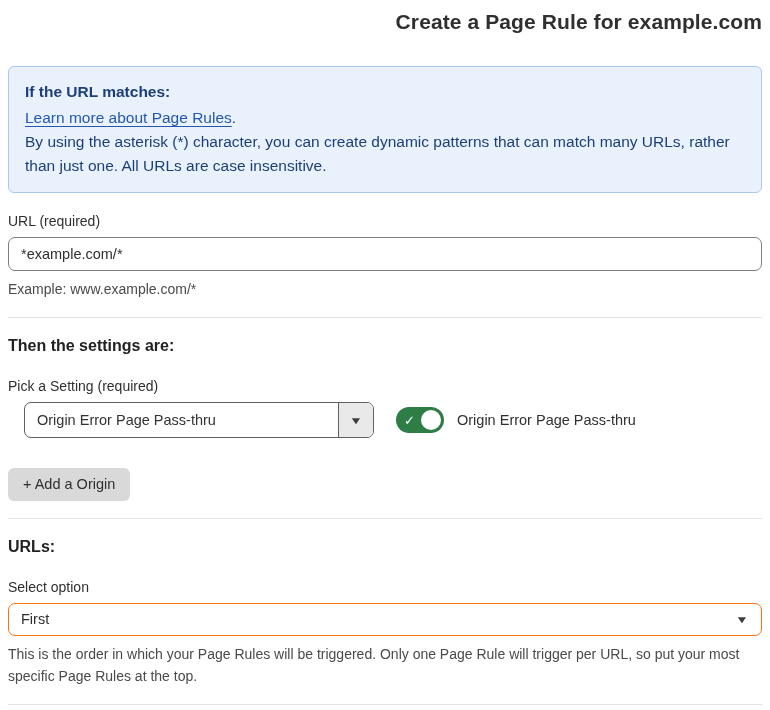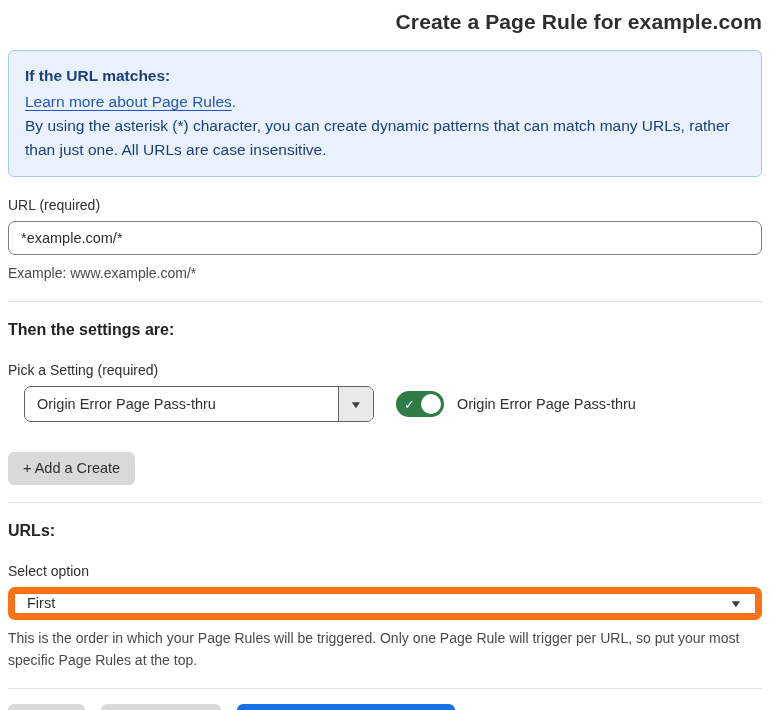--- a/index.html
+++ b/index.html
@@ -14,21 +14,21 @@
   }
   .page-title {
     font-size: 21px;
     font-weight: 700;
     color: #2f2f2f;
     margin-top: 4px;
     letter-spacing: 0.1px;
     text-align: right;
   }
   .info-box {
-    margin-top: 16px;
+    margin-top: 32px;
     background: #e9f2fc;
     border: 1px solid #a9c9ef;
     border-radius: 6px;
     padding: 13px 16px 14px 16px;
     color: #1d3f77;
     font-size: 15.5px;
     line-height: 24px;
   }
   .info-box .info-heading {
     font-weight: 700;
@@ -162,21 +162,21 @@
     color: #2f2f2f;
     padding: 9px 16px;
   }
   .add-setting-btn {
     margin-top: 30px;
     padding: 9px 15px;
   }
   .select-box {
     margin-top: 8px;
     height: 33px;
-    border: 7px solid #f97316;
+    border: 1px solid #f97316;
     border-radius: 7px;
     background: #ffffff;
     display: flex;
     align-items: center;
     padding: 0 14px 0 12px;
     cursor: pointer;
   }
   .select-box .select-value {
     flex: 1;
     font-size: 14.5px;
@@ -224,21 +224,21 @@
       <span class="dd-arrow-glyph">▼</span>
     </div>
   </div>
   <div class="toggle">
     <span class="check-glyph">✓</span>
     <span class="knob"></span>
   </div>
   <div class="toggle-label">Origin Error Page Pass-thru</div>
 </div>
 
-<button class="btn btn-gray add-setting-btn">+ Add a Create</button>
+<button class="btn btn-gray add-setting-btn">+ Add a Origin</button>
 
 <hr class="divider">
 
 <h2 class="section-heading">URLs:</h2>
 
 <div class="field-label label-after-heading">Select option</div>
 
 <div class="select-box">
   <span class="select-value">First</span>
   <span class="dd-arrow-glyph">▼</span>

